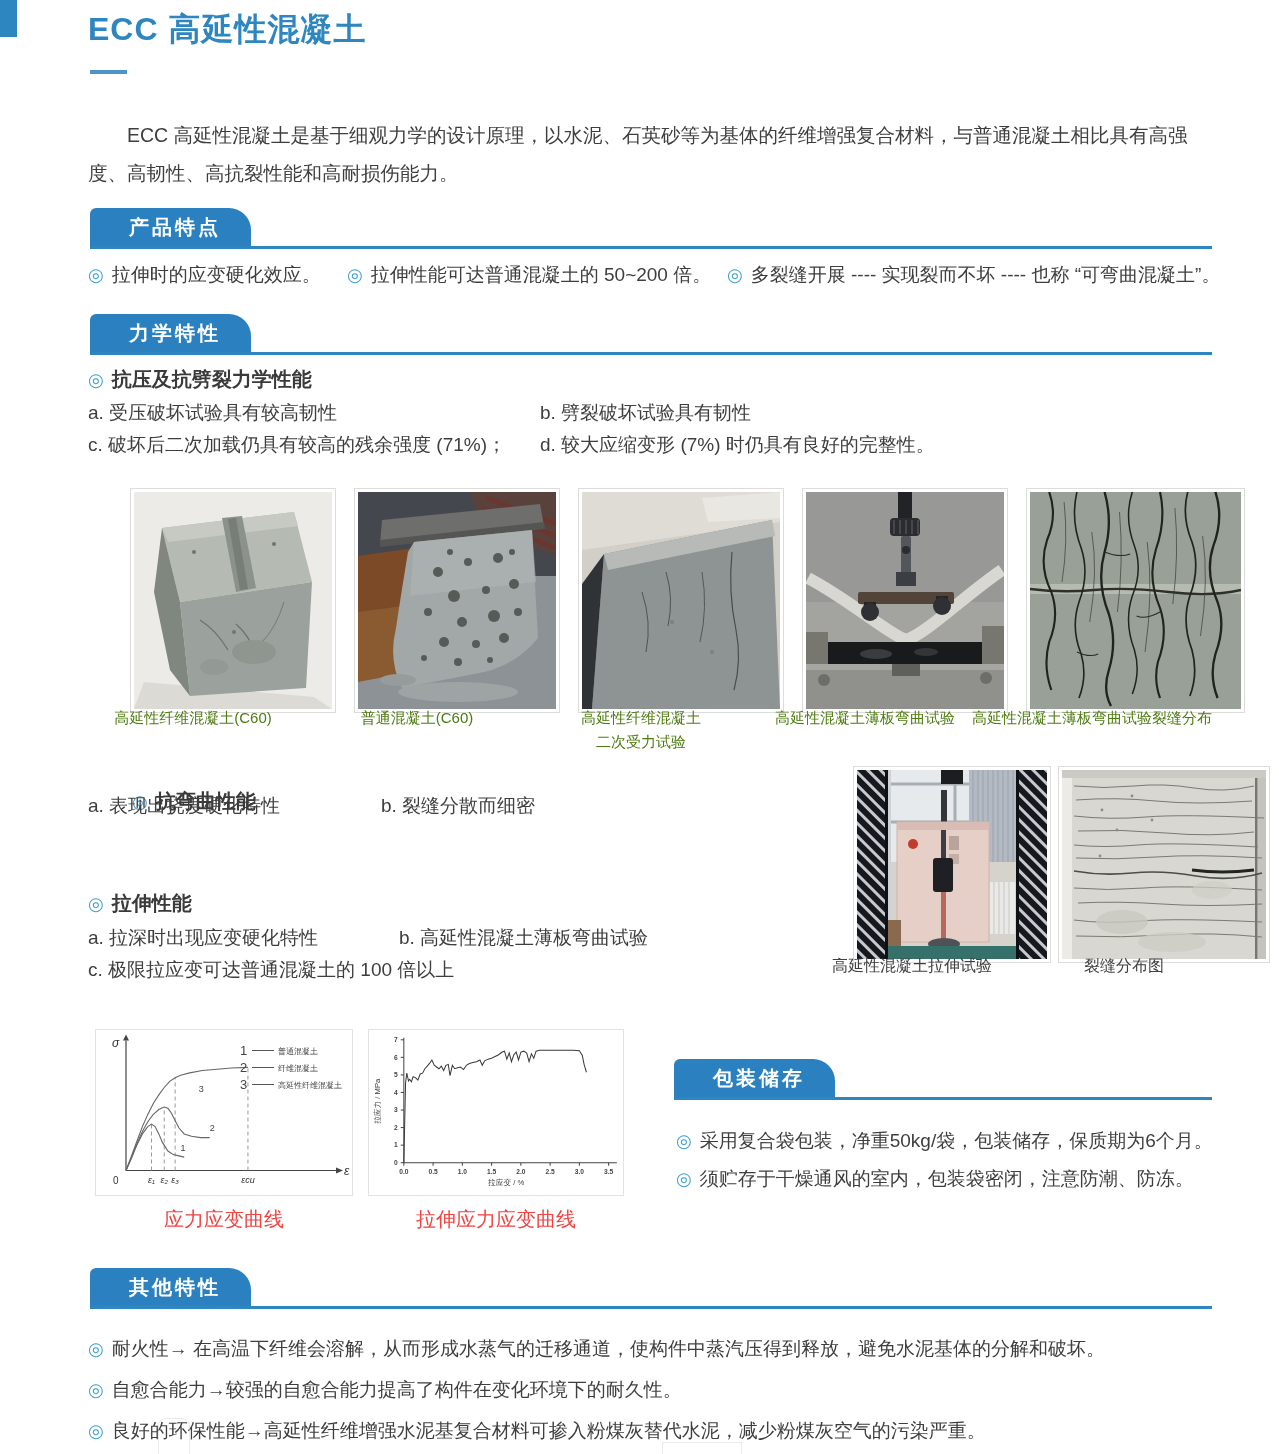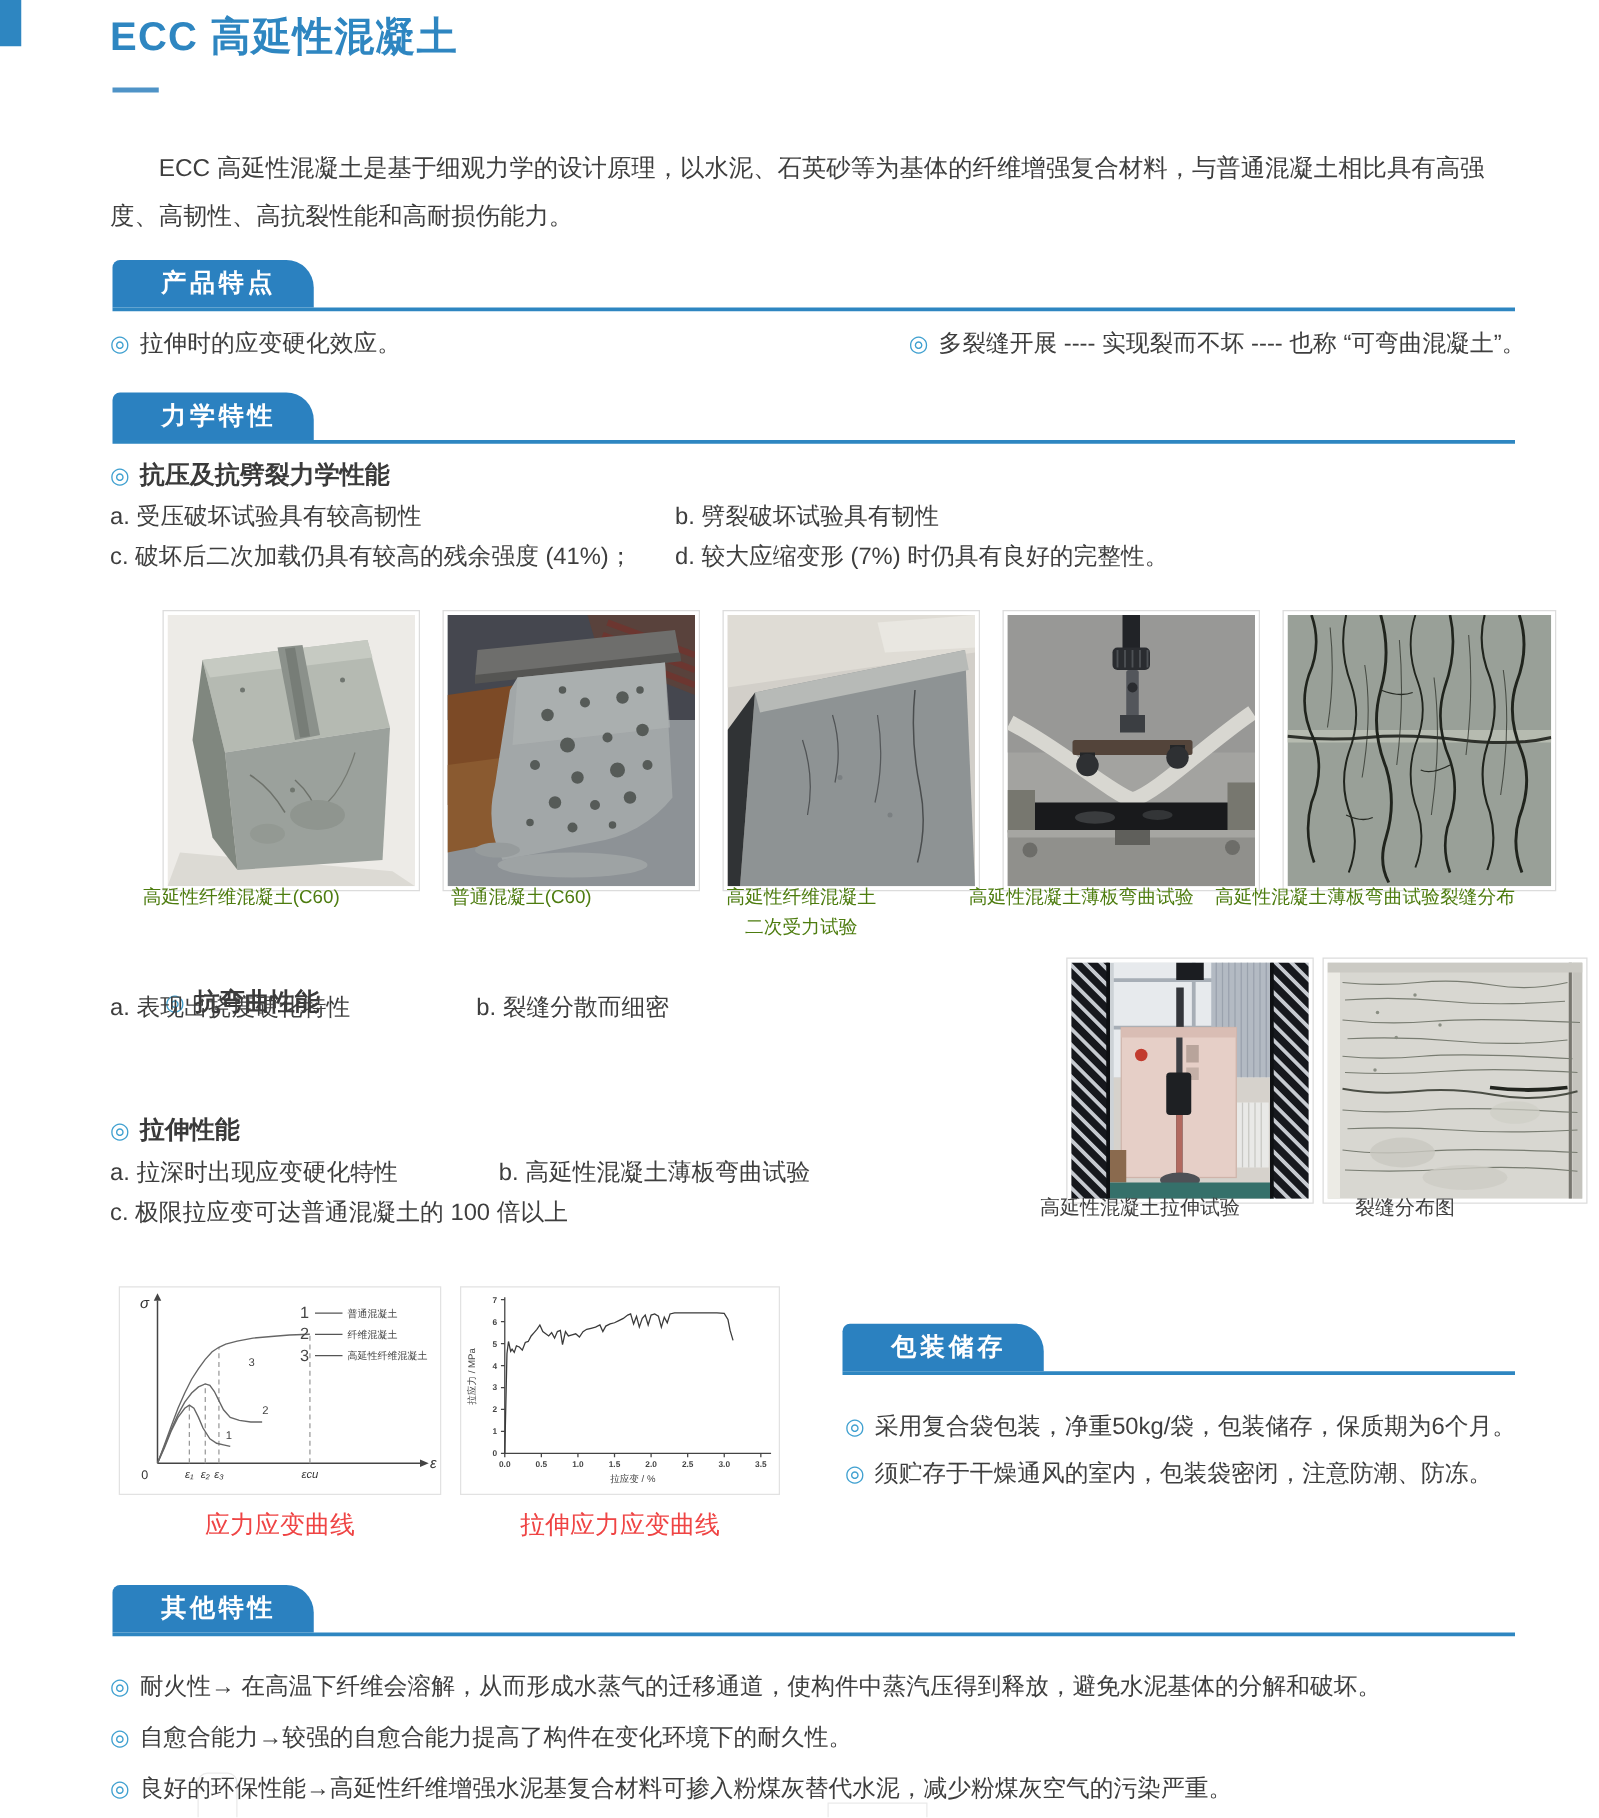--- a/index.html
+++ b/index.html
@@ -31,28 +31,29 @@
 <div class="page">
 
   <div class="corner-accent"></div>
   <h1 class="title">ECC 高延性混凝土</h1>
   <div class="title-underline"></div>
   <p class="intro">ECC 高延性混凝土是基于细观力学的设计原理，以水泥、石英砂等为基体的纤维增强复合材料，与普通混凝土相比具有高强度、高韧性、高抗裂性能和高耐损伤能力。</p>
 
   <div class="badge" style="left:90px;top:208px;">产品特点</div>
   <div class="secline" style="left:90px;top:246px;width:1122px;"></div>
   <div class="bullet" style="left:88px;top:262px;"><span class="mk">◎</span><span>拉伸时的应变硬化效应。</span></div>
+  <div class="bullet" style="left:347px;top:262px;"><span class="mk">◎</span><span>拉伸性能可达普通混凝土的 50~200 倍。</span></div>
   <div class="bullet" style="left:727px;top:262px;"><span class="mk">◎</span><span>多裂缝开展 ---- 实现裂而不坏 ---- 也称 “可弯曲混凝土”。</span></div>
 
   <div class="badge" style="left:90px;top:314px;">力学特性</div>
   <div class="secline" style="left:90px;top:352px;width:1122px;"></div>
   <div class="subhead" style="left:88px;top:366px;"><span class="mk">◎</span><span>抗压及抗劈裂力学性能</span></div>
   <div class="item" style="left:88px;top:400px;">a. 受压破坏试验具有较高韧性</div>
   <div class="item" style="left:540px;top:400px;">b. 劈裂破坏试验具有韧性</div>
-  <div class="item" style="left:88px;top:432px;">c. 破坏后二次加载仍具有较高的残余强度 (41%)；</div>
+  <div class="item" style="left:88px;top:432px;">c. 破坏后二次加载仍具有较高的残余强度 (71%)；</div>
   <div class="item" style="left:540px;top:432px;">d. 较大应缩变形 (7%) 时仍具有良好的完整性。</div>
 
   <figure class="fig" style="left:90px;top:472px;width:206px;height:225px;">
     <svg viewBox="0 0 198 217" preserveAspectRatio="none">
       <rect width="198" height="217" fill="#edebe7"></rect>
       <polygon points="10,190 180,205 198,217 0,217" fill="#dcdad4"></polygon>
       <polygon points="28,36 160,20 178,90 46,110" fill="#b5bab2"></polygon>
       <polygon points="28,36 160,20 164,34 34,50" fill="#c6cac2"></polygon>
       <polygon points="88,26 108,24 122,96 102,100" fill="#8b918b"></polygon>
       <polygon points="94,27 102,26 114,97 106,98" fill="#777d77"></polygon>

